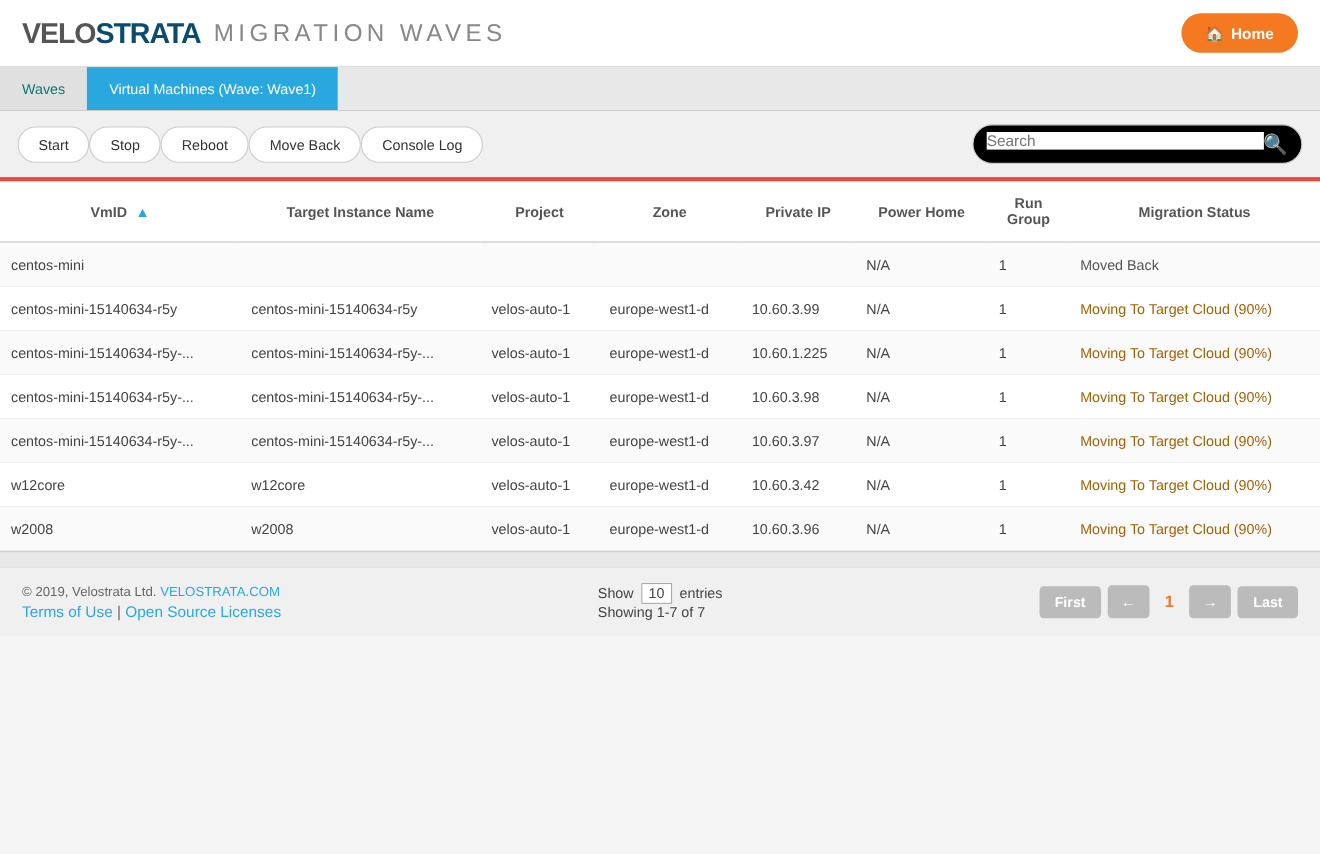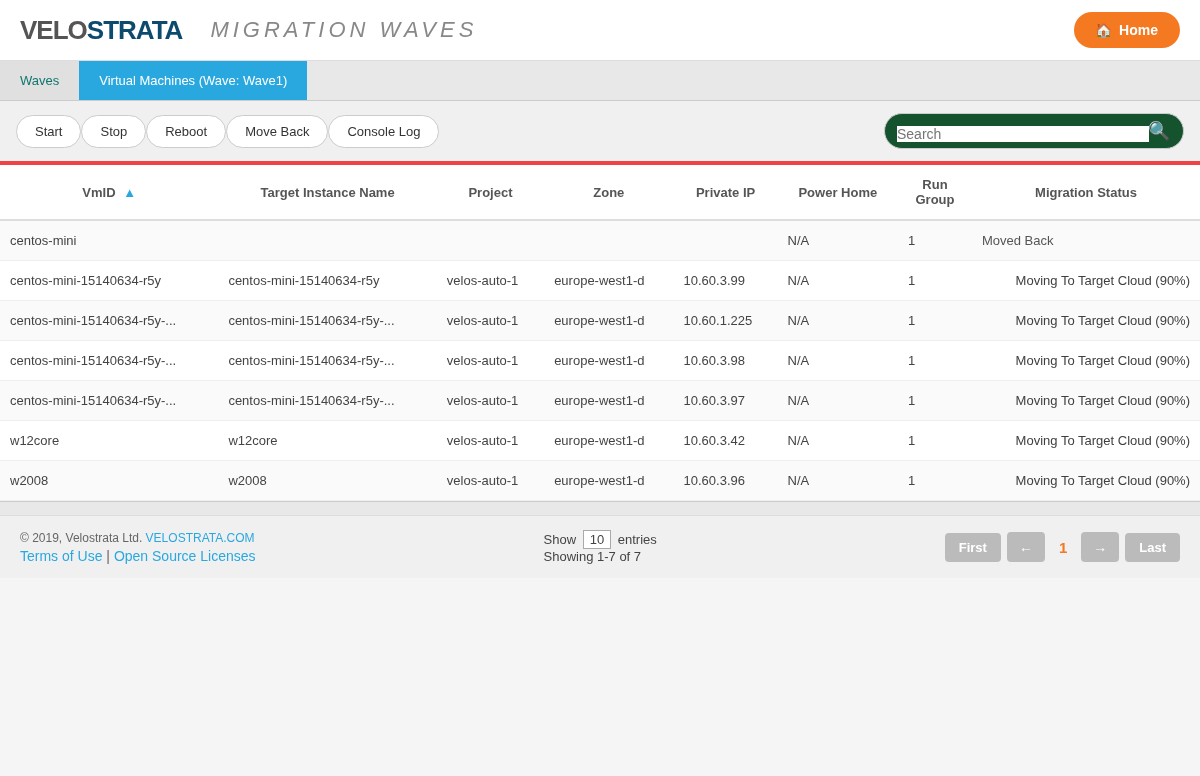--- a/index.html
+++ b/index.html
@@ -14,21 +14,21 @@
       justify-content: space-between;
       border-bottom: 1px solid #ddd;
     }
     .logo {
       display: flex;
       align-items: center;
       gap: 0;
     }
     .logo-velo { font-size: 26px; font-weight: 900; color: #555; letter-spacing: -1px; }
     .logo-strata { font-size: 26px; font-weight: 700; color: #0c4a6e; letter-spacing: -1px; }
-    .logo-title { font-size: 22px; font-weight: 300; color: #888; letter-spacing: 4px; margin-left: 28px; text-transform: uppercase; font-style: italic; }
+    .logo-title { font-size: 22px; font-weight: 300; color: #888; letter-spacing: 4px; margin-left: 12px; text-transform: uppercase; }
     .home-btn {
       background: #f47920;
       color: #fff;
       border: none;
       border-radius: 25px;
       padding: 10px 22px;
       font-size: 14px;
       font-weight: bold;
       cursor: pointer;
       display: flex;
@@ -68,22 +68,22 @@
       border: 1px solid #ccc;
       border-radius: 20px;
       padding: 8px 18px;
       font-size: 13px;
       cursor: pointer;
       color: #333;
     }
     .search-container {
       margin-left: auto;
       display: flex;
-      align-items: flex-end;
-      background: #14532d;
+      align-items: flex-start;
+      background: #000000;
       border: 1px solid #ccc;
       border-radius: 25px;
       padding: 6px 12px;
       width: 300px;
     }
     .search-input {
       border: none;
       outline: none;
       font-size: 14px;
       flex: 1;
@@ -122,21 +122,21 @@
       border-bottom: 1px solid #eee;
     }
     tbody tr:nth-child(odd) { background: #fafafa; }
     tbody tr:nth-child(even) { background: #fff; }
     tbody td {
       padding: 12px 10px;
       color: #444;
       white-space: nowrap;
     }
     .status-moved-back { color: #555; }
-    .status-moving { color: #404040; text-align: right; }
+    .status-moving { color: #a16207; }
 
     
     .scrollbar-row {
       background: #e8e8e8;
       height: 14px;
       border-top: 1px solid #ccc;
     }
 
     
     .footer {

